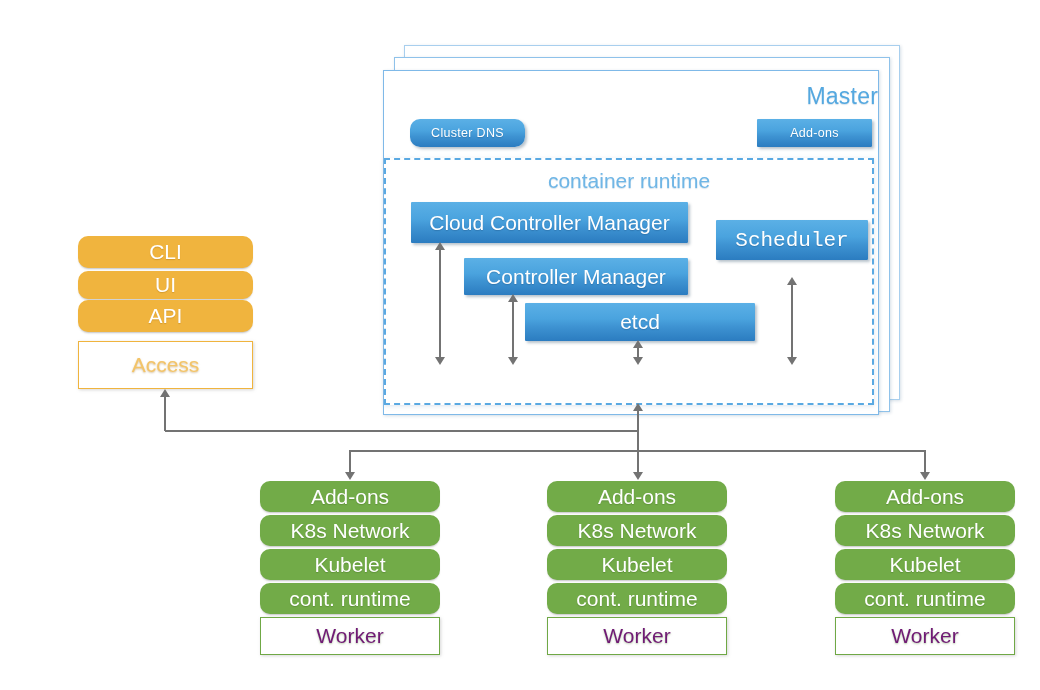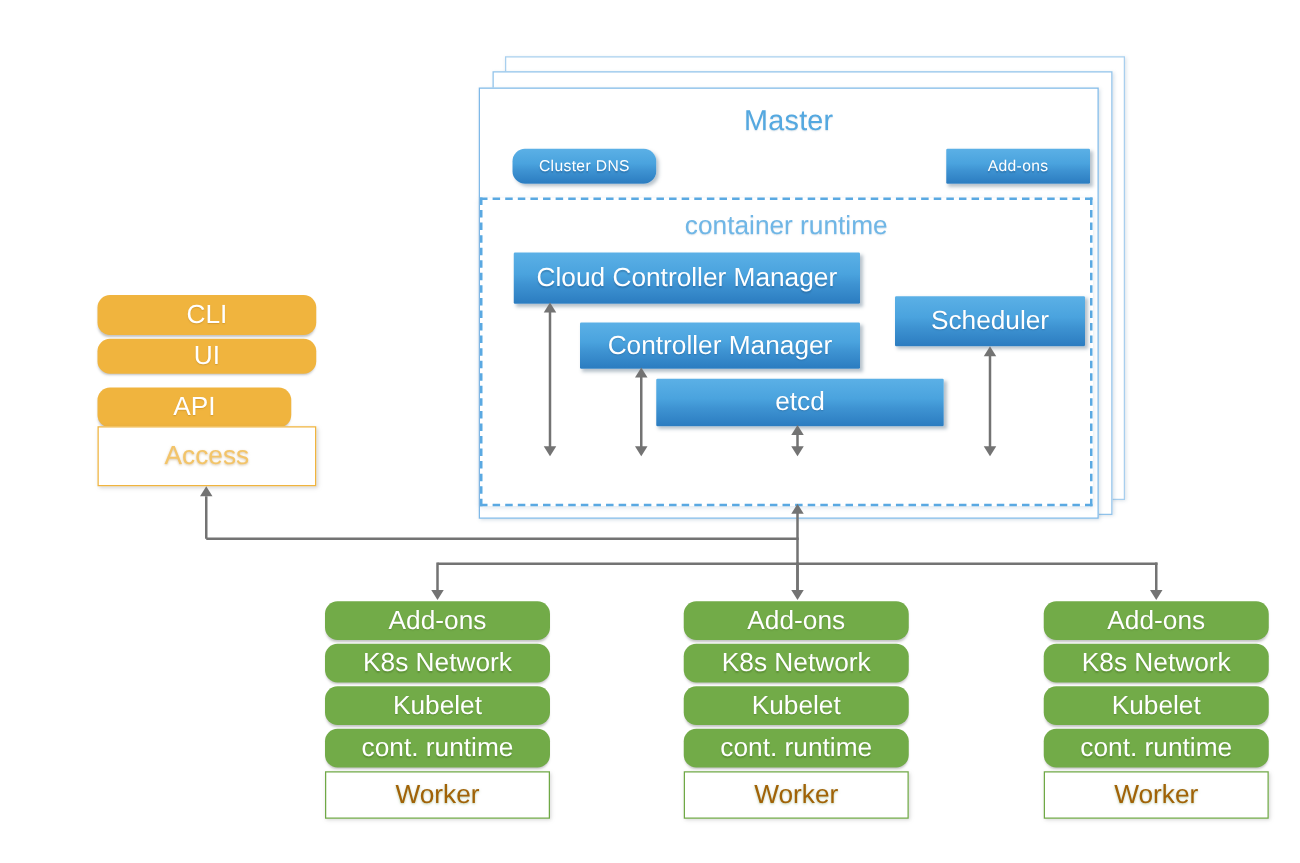--- a/index.html
+++ b/index.html
@@ -29,21 +29,21 @@
     border: 1px solid #7fb9e8;
     box-shadow: 1px 1px 3px rgba(120,150,175,0.30);
   }
   .master-card.back1 { border-color: #a8cfee; }
   .master-card.back2 { border-color: #8fc2ea; }
 
   .master-title {
     position: absolute;
     left: 0; right: 0;
     top: 12px;
-    text-align: center;
+    text-align: right;
     color: #54a8e0;
     font-size: 23px;
     letter-spacing: 0.2px;
     text-shadow: 0 1px 1px rgba(180,200,215,0.55);
   }
 
   
   .runtime-box {
     border: 2px dashed #5aa9e2;
     background: rgba(255,255,255,0.0);
@@ -100,21 +100,21 @@
     font-size: 21px;
     box-shadow: 1px 1px 3px rgba(140,140,140,0.35);
   }
   .stack-foot.orange {
     border: 1px solid #f0b43e;
     color: #f3c468;
     text-shadow: 0 1px 2px rgba(190,160,110,0.65);
   }
   .stack-foot.green {
     border: 1px solid #6fa845;
-    color: #a16207;
+    color: #701a75;
     text-shadow: 0 1px 2px rgba(150,180,130,0.7);
   }
 
   
   .green-cell {
     background: #72ab48;
     text-shadow: 0 1px 1px rgba(60,100,30,0.35);
     box-shadow: 0 2px 2px -1px rgba(120,120,120,0.45);
   }
 
@@ -158,42 +158,42 @@
   <div class="abs runtime-box" style="left:384px; top:158px; width:490px; height:247px;">
     <div class="runtime-title">container runtime</div>
   </div>
 
   <div class="abs bluebox" style="left:411px; top:202px; width:277px; height:41px;">Cloud Controller Manager</div>
 
   <div class="abs bluebox" style="left:464px; top:258px; width:224px; height:37px;">Controller Manager</div>
 
   <div class="abs bluebox" style="left:525px; top:303px; width:230px; height:38px;">etcd</div>
 
-  <div class="abs bluebox" style="left:716px; top:237px; width:152px; height:40px;">Scheduler</div>
+  <div class="abs bluebox" style="left:716px; top:220px; width:152px; height:40px;font-family:Liberation Mono, monospace;">Scheduler</div>
 
 
   <div class="abs conn-v" style="left:439px; top:248px; height:112px;"></div>
   <div class="abs arrowhead arrow-up" style="left:435px; top:242px;"></div>
   <div class="abs arrowhead arrow-down" style="left:435px; top:357px;"></div>
 
   <div class="abs conn-v" style="left:512px; top:300px; height:60px;"></div>
   <div class="abs arrowhead arrow-up" style="left:508px; top:294px;"></div>
   <div class="abs arrowhead arrow-down" style="left:508px; top:357px;"></div>
 
   <div class="abs conn-v" style="left:637px; top:346px; height:14px;"></div>
   <div class="abs arrowhead arrow-up" style="left:633px; top:340px;"></div>
   <div class="abs arrowhead arrow-down" style="left:633px; top:357px;"></div>
 
   <div class="abs conn-v" style="left:791px; top:283px; height:77px;"></div>
   <div class="abs arrowhead arrow-up" style="left:787px; top:277px;"></div>
   <div class="abs arrowhead arrow-down" style="left:787px; top:357px;"></div>
 
   <div class="abs stack-cell orange-cell" style="left:78px; top:236px; width:175px; height:32px;">CLI</div>
   <div class="abs stack-cell orange-cell" style="left:78px; top:271px; width:175px; height:28px;">UI</div>
-  <div class="abs stack-cell orange-cell" style="left:78px; top:310px; width:155px; height:32px;">API</div>
+  <div class="abs stack-cell orange-cell" style="left:78px; top:300px; width:175px; height:32px;">API</div>
   <div class="abs stack-foot orange" style="left:78px; top:341px; width:175px; height:48px;">Access</div>
 
   <div class="abs stack-cell green-cell" style="left:260px; top:481px; width:180px; height:31px;">Add-ons</div>
   <div class="abs stack-cell green-cell" style="left:260px; top:515px; width:180px; height:31px;">K8s Network</div>
   <div class="abs stack-cell green-cell" style="left:260px; top:549px; width:180px; height:31px;">Kubelet</div>
   <div class="abs stack-cell green-cell" style="left:260px; top:583px; width:180px; height:31px;">cont. runtime</div>
   <div class="abs stack-foot green" style="left:260px; top:617px; width:180px; height:38px;">Worker</div>
 
   <div class="abs stack-cell green-cell" style="left:547px; top:481px; width:180px; height:31px;">Add-ons</div>
   <div class="abs stack-cell green-cell" style="left:547px; top:515px; width:180px; height:31px;">K8s Network</div>

